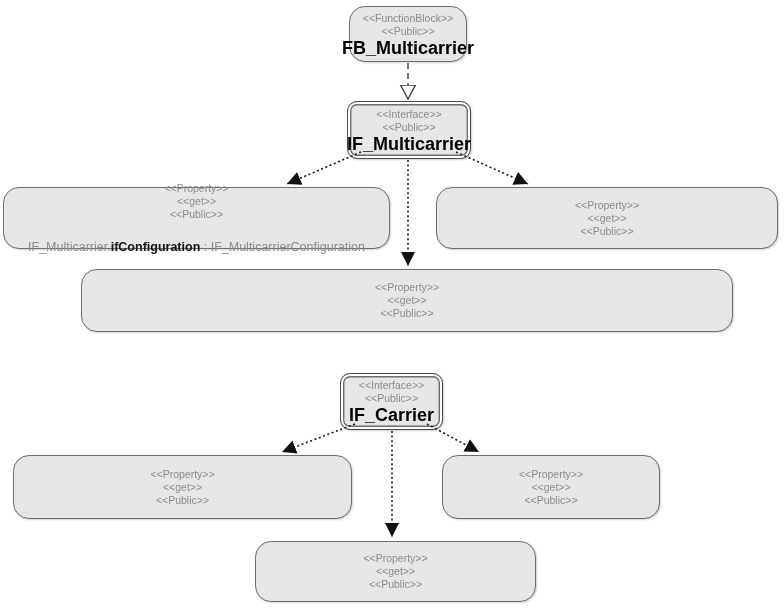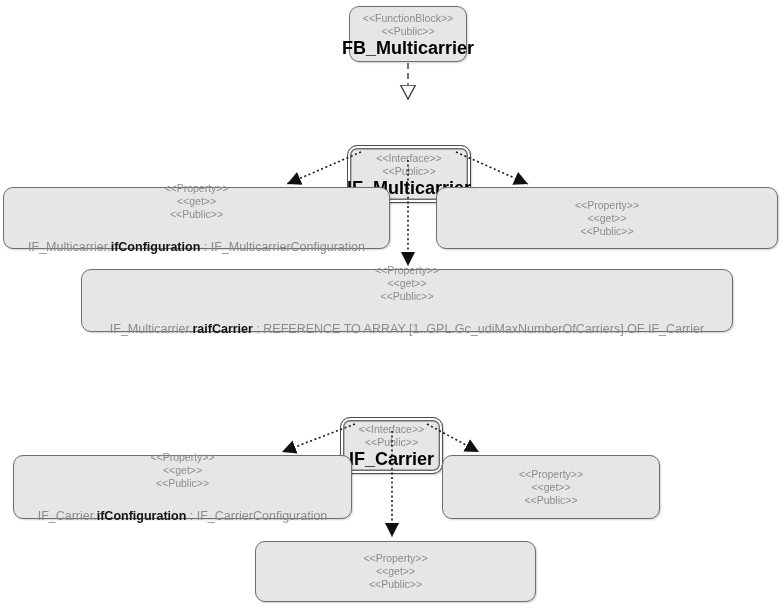--- a/index.html
+++ b/index.html
@@ -13,34 +13,33 @@
     width: 784px;
     height: 611px;
     background: #ffffff;
     overflow: hidden;
   }
   .node {
     position: absolute;
     box-sizing: border-box;
     background: #e6e6e6;
     border: 1.4px solid #6e6e6e;
-    border-radius: 10px;
+    border-radius: 16px;
     box-shadow: 1px 1px 2px rgba(0,0,0,0.18);
     display: flex;
     flex-direction: column;
     justify-content: center;
     align-items: center;
     text-align: center;
     padding: 4px 2px;
   }
   .node.iface {
     border: 1.5px solid #4d4d4d;
     border-radius: 10px;
     box-shadow: inset 0 0 0 2px #ffffff, inset 0 0 0 3.4px #6e6e6e, 1px 1px 2px rgba(0,0,0,0.2);
-    margin-top: 44px;
   }
   .st {
     font-size: 10.5px;
     line-height: 13px;
     color: #8c8c8c;
     white-space: nowrap;
   }
   .title {
     font-size: 18px;
     line-height: 17px;
@@ -95,34 +94,32 @@
   <div class="node" style="left:436px; top:187px; width:342px; height:62px;">
     <span class="st">&lt;&lt;Property&gt;&gt;</span>
     <span class="st">&lt;&lt;get&gt;&gt;</span>
     <span class="st">&lt;&lt;Public&gt;&gt;</span>
   </div>
 
   <div class="node" style="left:81px; top:269px; width:652px; height:63px;">
     <span class="st">&lt;&lt;Property&gt;&gt;</span>
     <span class="st">&lt;&lt;get&gt;&gt;</span>
     <span class="st">&lt;&lt;Public&gt;&gt;</span>
-    <span class="sig"><span>IF_Multicarrier.</span><b>raifCarrier</b><span> : REFERENCE TO ARRAY [1..GPL.Gc_udiMaxNumberOfCarriers] OF IF_Carrier</span></span>
   </div>
 
   <div class="node iface" style="left:340px; top:373px; width:103px; height:57px;">
     <span class="st">&lt;&lt;Interface&gt;&gt;</span>
     <span class="st">&lt;&lt;Public&gt;&gt;</span>
     <span class="title">IF_Carrier</span>
   </div>
 
   <div class="node" style="left:13px; top:455px; width:339px; height:64px;">
     <span class="st">&lt;&lt;Property&gt;&gt;</span>
     <span class="st">&lt;&lt;get&gt;&gt;</span>
     <span class="st">&lt;&lt;Public&gt;&gt;</span>
-    <span class="sig"><span>IF_Carrier.</span><b>ifConfiguration</b><span> : IF_CarrierConfiguration</span></span>
   </div>
 
   <div class="node" style="left:442px; top:455px; width:218px; height:64px;">
     <span class="st">&lt;&lt;Property&gt;&gt;</span>
     <span class="st">&lt;&lt;get&gt;&gt;</span>
     <span class="st">&lt;&lt;Public&gt;&gt;</span>
   </div>
 
   <div class="node" style="left:255px; top:541px; width:281px; height:61px;">
     <span class="st">&lt;&lt;Property&gt;&gt;</span>

